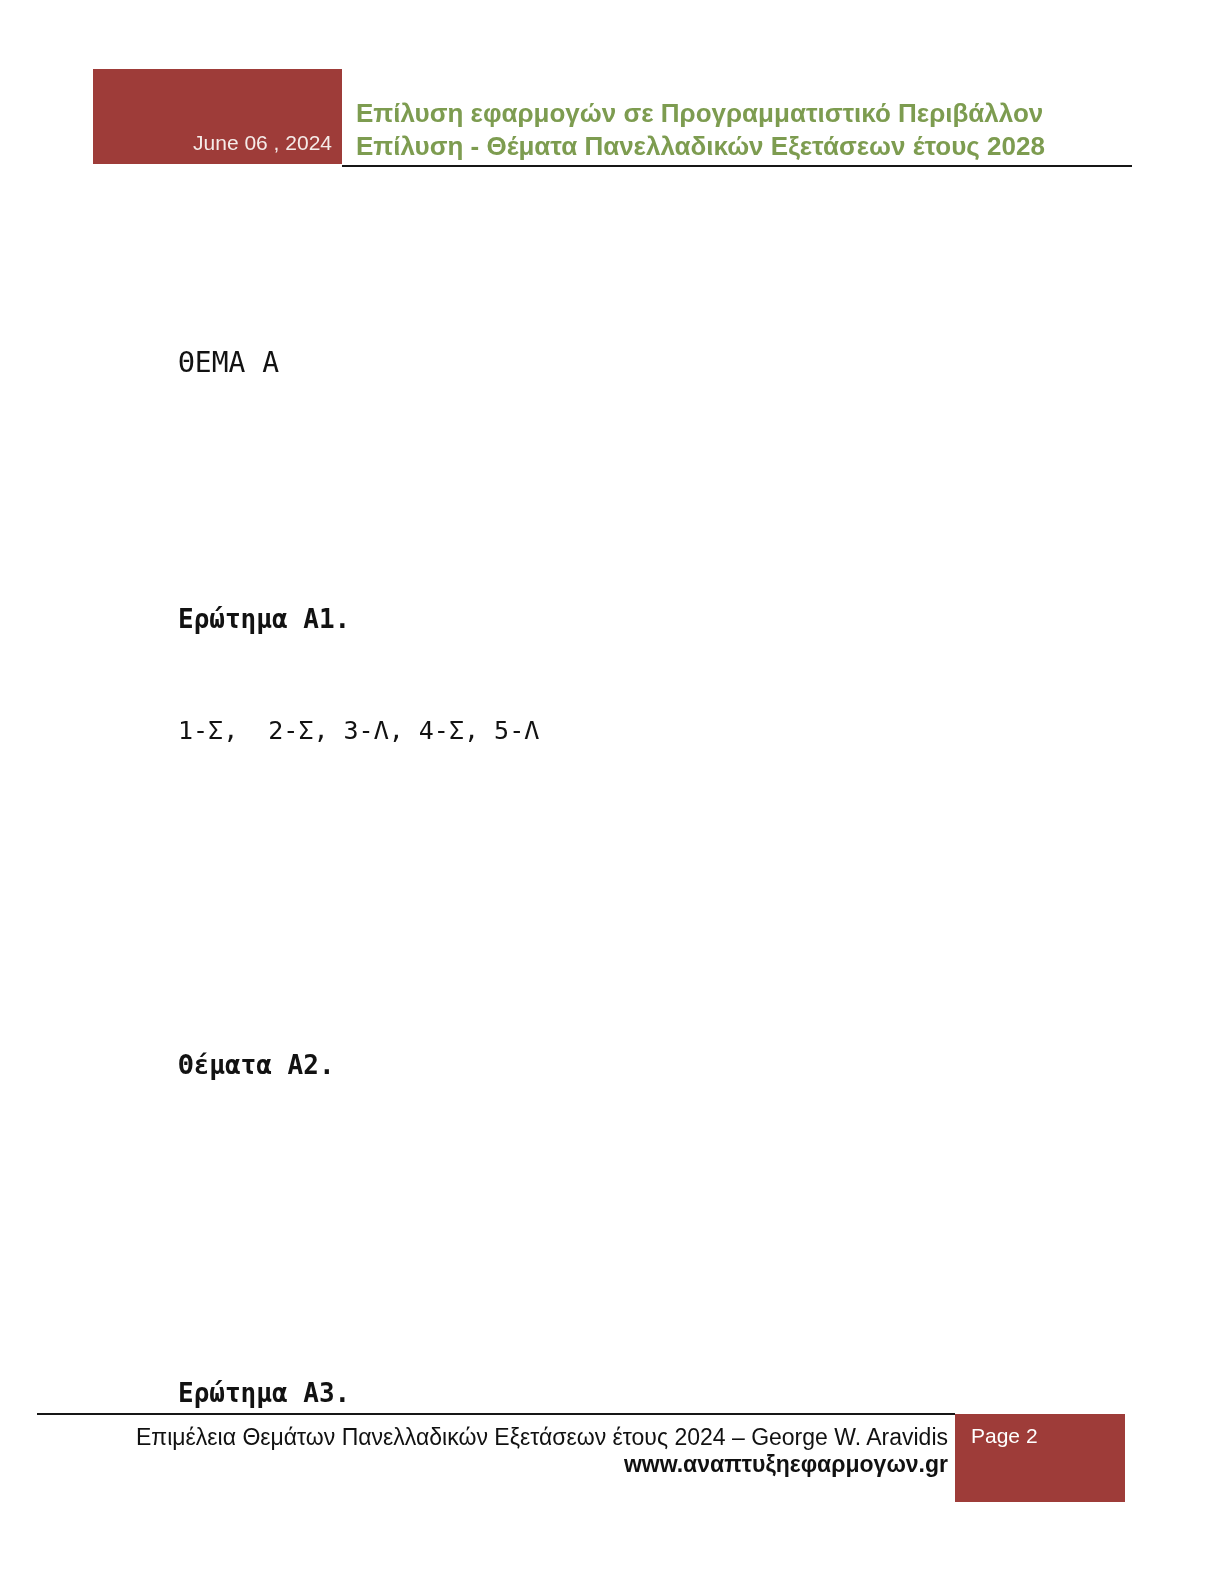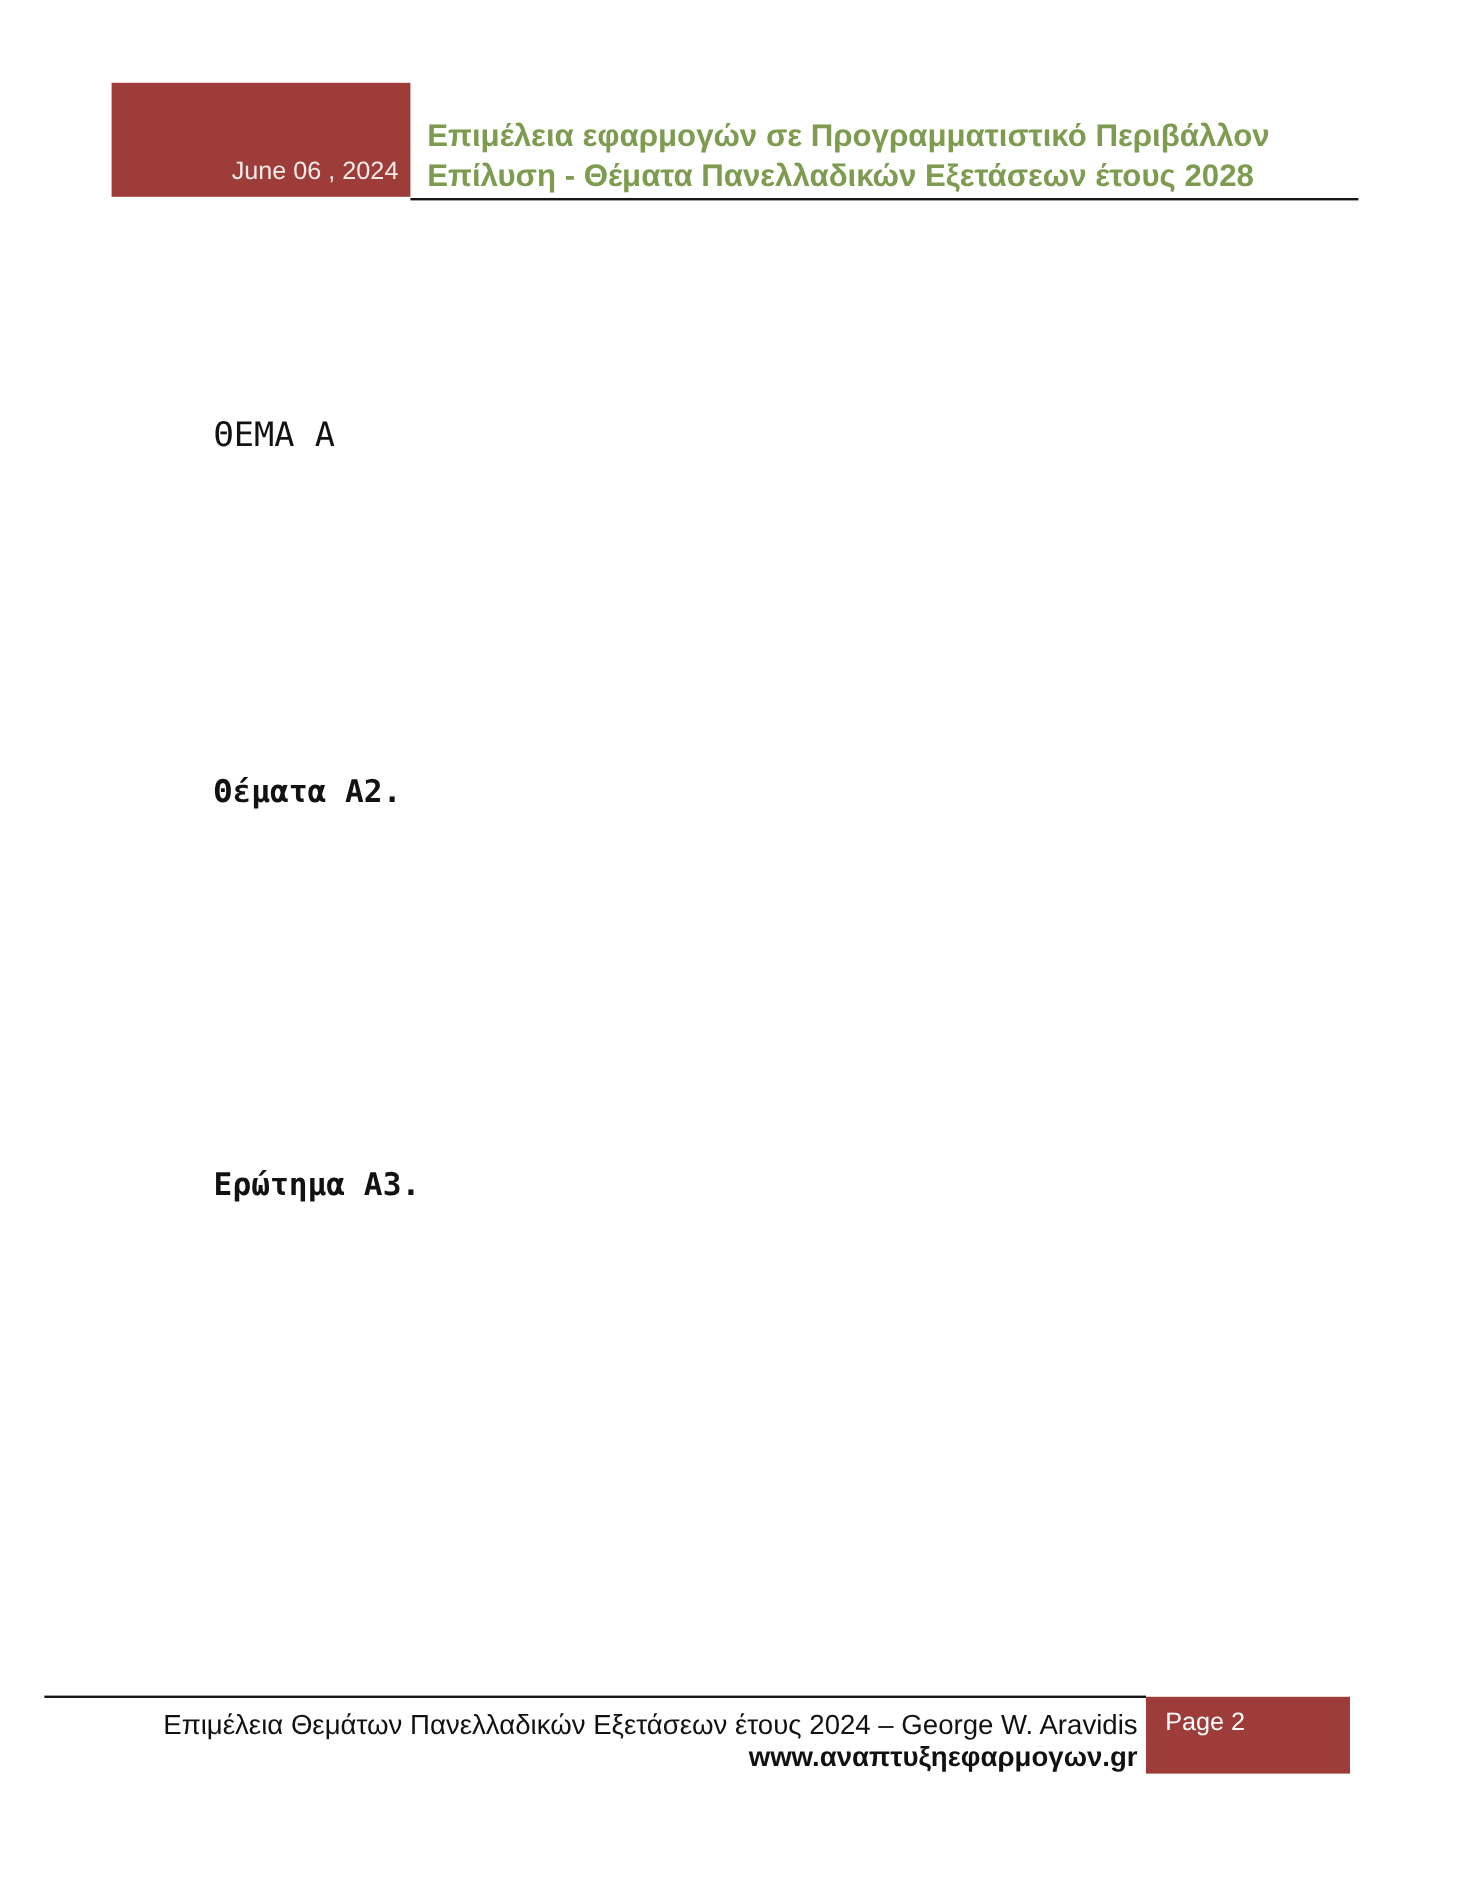--- a/index.html
+++ b/index.html
@@ -73,51 +73,55 @@
     text-align: right;
     font-size: 23px;
     line-height: 27px;
     color: #111111;
     white-space: nowrap;
   }
   .ftr-site { font-weight: bold; }
   .ftr-box {
     position: absolute;
     left: 955px; top: 1414px;
-    width: 170px; height: 64px;
+    width: 170px; height: 88px;
     background: var(--maroon, #9e3c39);
   }
   .ftr-page {
     position: absolute;
     left: 16px; top: 10px;
     color: #ffffff;
     font-size: 21px;
     white-space: nowrap;
   }
 </style>
 </head>
 <body>
 
 <div class="page">
 
   <header>
     <div class="hdr-box">
       <span class="hdr-date">June 06 , 2024</span>
     </div>
     <div class="hdr-titles">
-      <div>Επιμέλεια εφαρμογών σε Προγραμματιστικό Περιβάλλον</div>
+      <div>Επίλυση εφαρμογών σε Προγραμματιστικό Περιβάλλον</div>
       <div>Επίλυση - Θέματα Πανελλαδικών Εξετάσεων έτους 2028</div>
     </div>
     <div class="hdr-rule"></div>
   </header>
 
   <main>
 
     <h1 class="thema">ΘΕΜΑ Α</h1>
 
+    <section>
+      <h2 class="qhead mt35">Ερώτημα Α1.</h2>
+      <p>1-Σ,  2-Σ, 3-Λ, 4-Σ, 5-Λ</p>
+    </section>
 
     <section>
       <h2 class="qhead mt39">Θέματα Α2.</h2>
     </section>
 
     <section>
       <h2 class="qhead mt32">Ερώτημα Α3.</h2>
       
 
       

